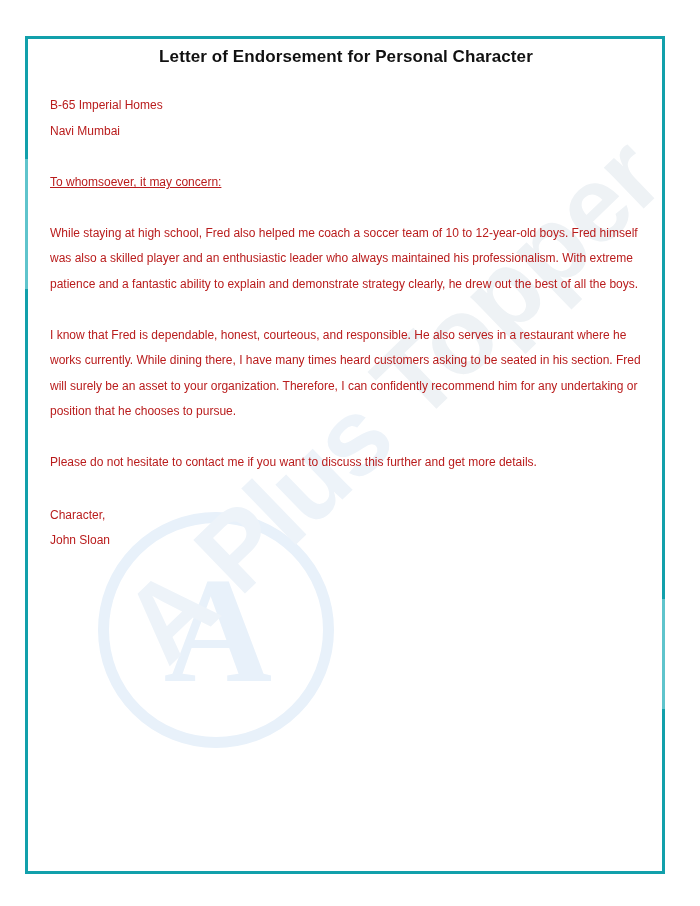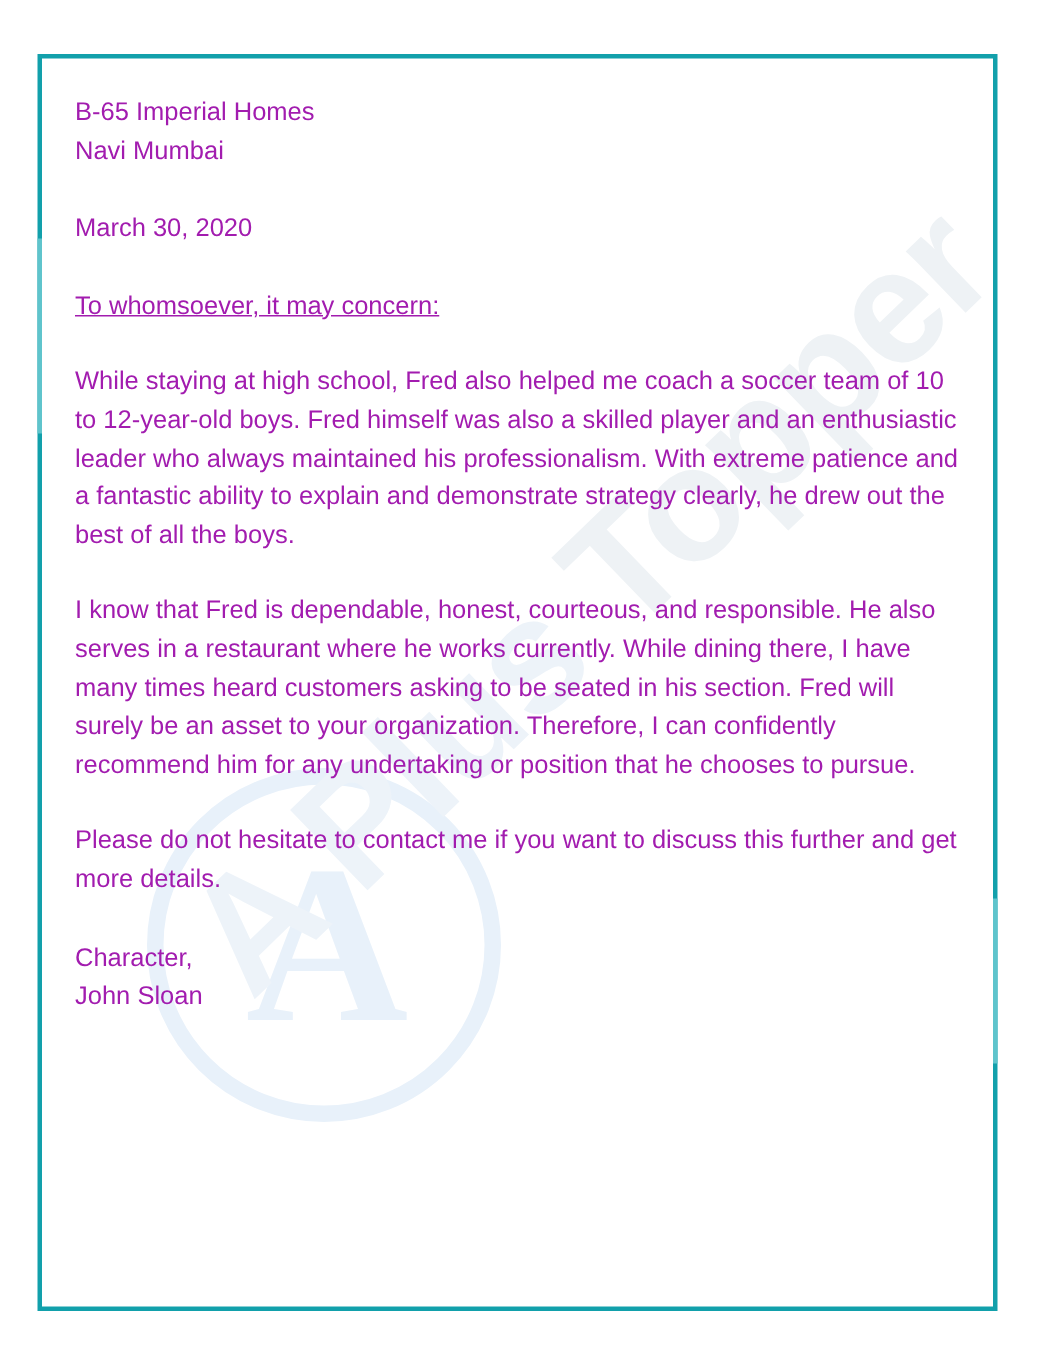--- a/index.html
+++ b/index.html
@@ -121,23 +121,23 @@
     margin: 11px 0 0 0;
     text-align: center;
     font-size: 17px;
     font-weight: 700;
     color: #111111;
     letter-spacing: 0.1px;
   }
 
   .block {
     margin: 0;
-    font-size: 17px;
+    font-size: 12px;
     line-height: 25.6px;
-    color: #a21caf;
+    color: #b91c1c;
     font-weight: 400;
   }
 
   #address-block { margin-top: 26px; }
   #date-block    { margin-top: 26px; }
   #salutation    { margin-top: 26px; text-decoration: underline; }
   .para          { margin-top: 25px; }
   #closing-block { margin-top: 27px; }
 
   .line { display: block; }
@@ -154,27 +154,27 @@
       <span class="wm-word-a">A</span>
       <span class="wm-word-plus">Plus</span>
       <span class="wm-word-top">Topper</span>
     </div>
   </div>
 
   <div id="frame"></div>
 
   <div id="letter">
 
+    <h1 id="letter-title">Letter of Endorsement for Personal Character</h1>
 
     <div id="address-block" class="block">
       <span class="line">B-65 Imperial Homes</span>
       <span class="line">Navi Mumbai</span>
     </div>
 
-    <div id="date-block" class="block">March 30, 2020</div>
 
     <div id="salutation" class="block">To whomsoever, it may concern:</div>
 
 
     <p class="block para">While staying at high school, Fred also helped me coach a soccer team of 10 to 12-year-old boys. Fred himself was also a skilled player and an enthusiastic leader who always maintained his professionalism. With extreme patience and a fantastic ability to explain and demonstrate strategy clearly, he drew out the best of all the boys.</p>
 
     <p class="block para">I know that Fred is dependable, honest, courteous, and responsible. He also serves in a restaurant where he works currently. While dining there, I have many times heard customers asking to be seated in his section. Fred will surely be an asset to your organization. Therefore, I can confidently recommend him for any undertaking or position that he chooses to pursue.</p>
 
     <p class="block para">Please do not hesitate to contact me if you want to discuss this further and get more details.</p>
 

